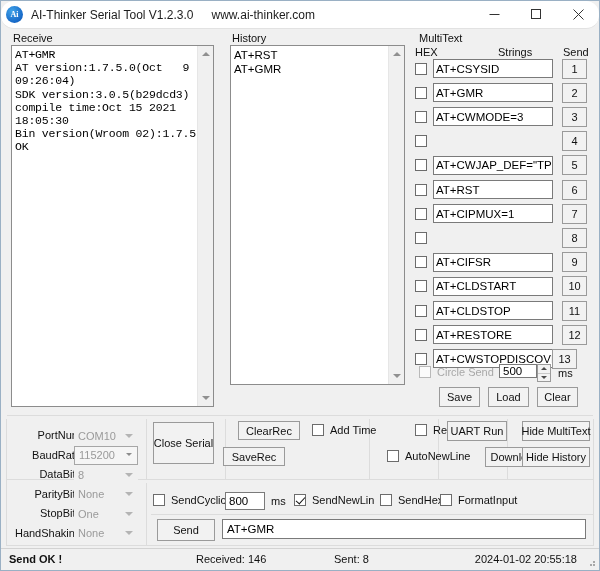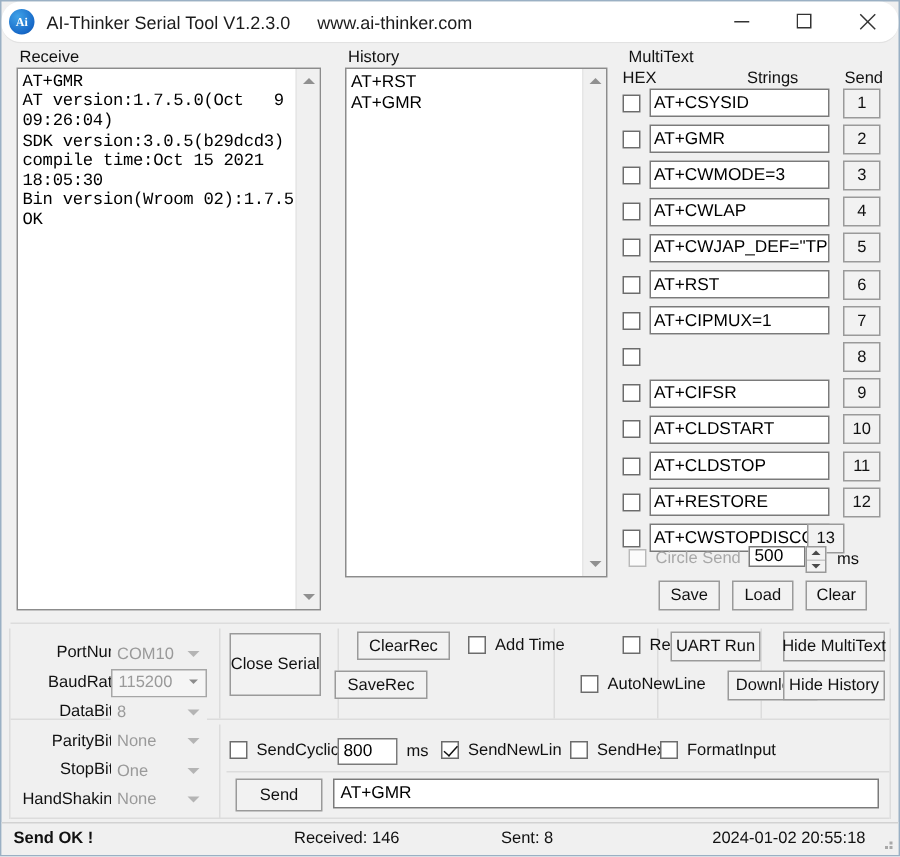--- a/index.html
+++ b/index.html
@@ -254,21 +254,20 @@
         <div class="mt-input">AT+GMR</div>
       </div>
       <div class="mt-send" style="left: 561px; top: 81.7px;">2</div>
       <div class="mt-row" style="top: 105.4px;">
         <div class="cbx"></div>
         <div class="mt-input">AT+CWMODE=3</div>
       </div>
       <div class="mt-send" style="left: 561px; top: 105.9px;">3</div>
       <div class="mt-row" style="top: 129.6px;">
         <div class="cbx"></div>
-        <div class="mt-input">AT+CWLAP</div>
       </div>
       <div class="mt-send" style="left: 561px; top: 130.1px;">4</div>
       <div class="mt-row" style="top: 153.8px;">
         <div class="cbx"></div>
         <div class="mt-input">AT+CWJAP_DEF="TP-Link</div>
       </div>
       <div class="mt-send" style="left: 561px; top: 154.3px;">5</div>
       <div class="mt-row" style="top: 178px;">
         <div class="cbx"></div>
         <div class="mt-input">AT+RST</div>
@@ -300,21 +299,21 @@
       <div class="mt-send" style="left: 561px; top: 299.5px;">11</div>
       <div class="mt-row" style="top: 323.2px;">
         <div class="cbx"></div>
         <div class="mt-input">AT+RESTORE</div>
       </div>
       <div class="mt-send" style="left: 561px; top: 323.7px;">12</div>
       <div class="mt-row" style="top: 347.4px;">
         <div class="cbx"></div>
         <div class="mt-input">AT+CWSTOPDISCOVER</div>
       </div>
-      <div class="mt-send" style="left: 537px; top: 347.9px;">13</div>
+      <div class="mt-send" style="left: 551px; top: 347.9px;">13</div>
     </div>
 
   <div class="chkwrap disabled" style="left:418px; top:365px;">
     <div class="cbx disabled"></div>
     <div class="lbl">Circle Send</div>
   </div>
   <div class="numbox" style="left:498px; top:363px; width:38px; height:14px;">500</div>
   <div class="spinner" style="left:536px; top:363px; height:18px;">
     <div class="spin-half">
         <div class="tri-sm-up"></div>

